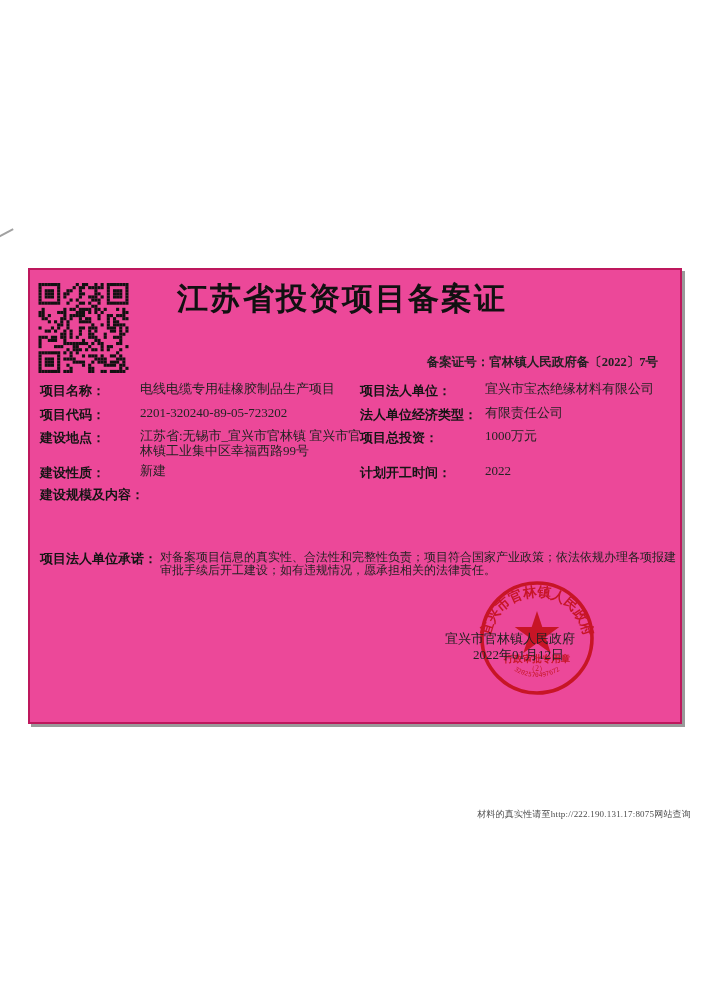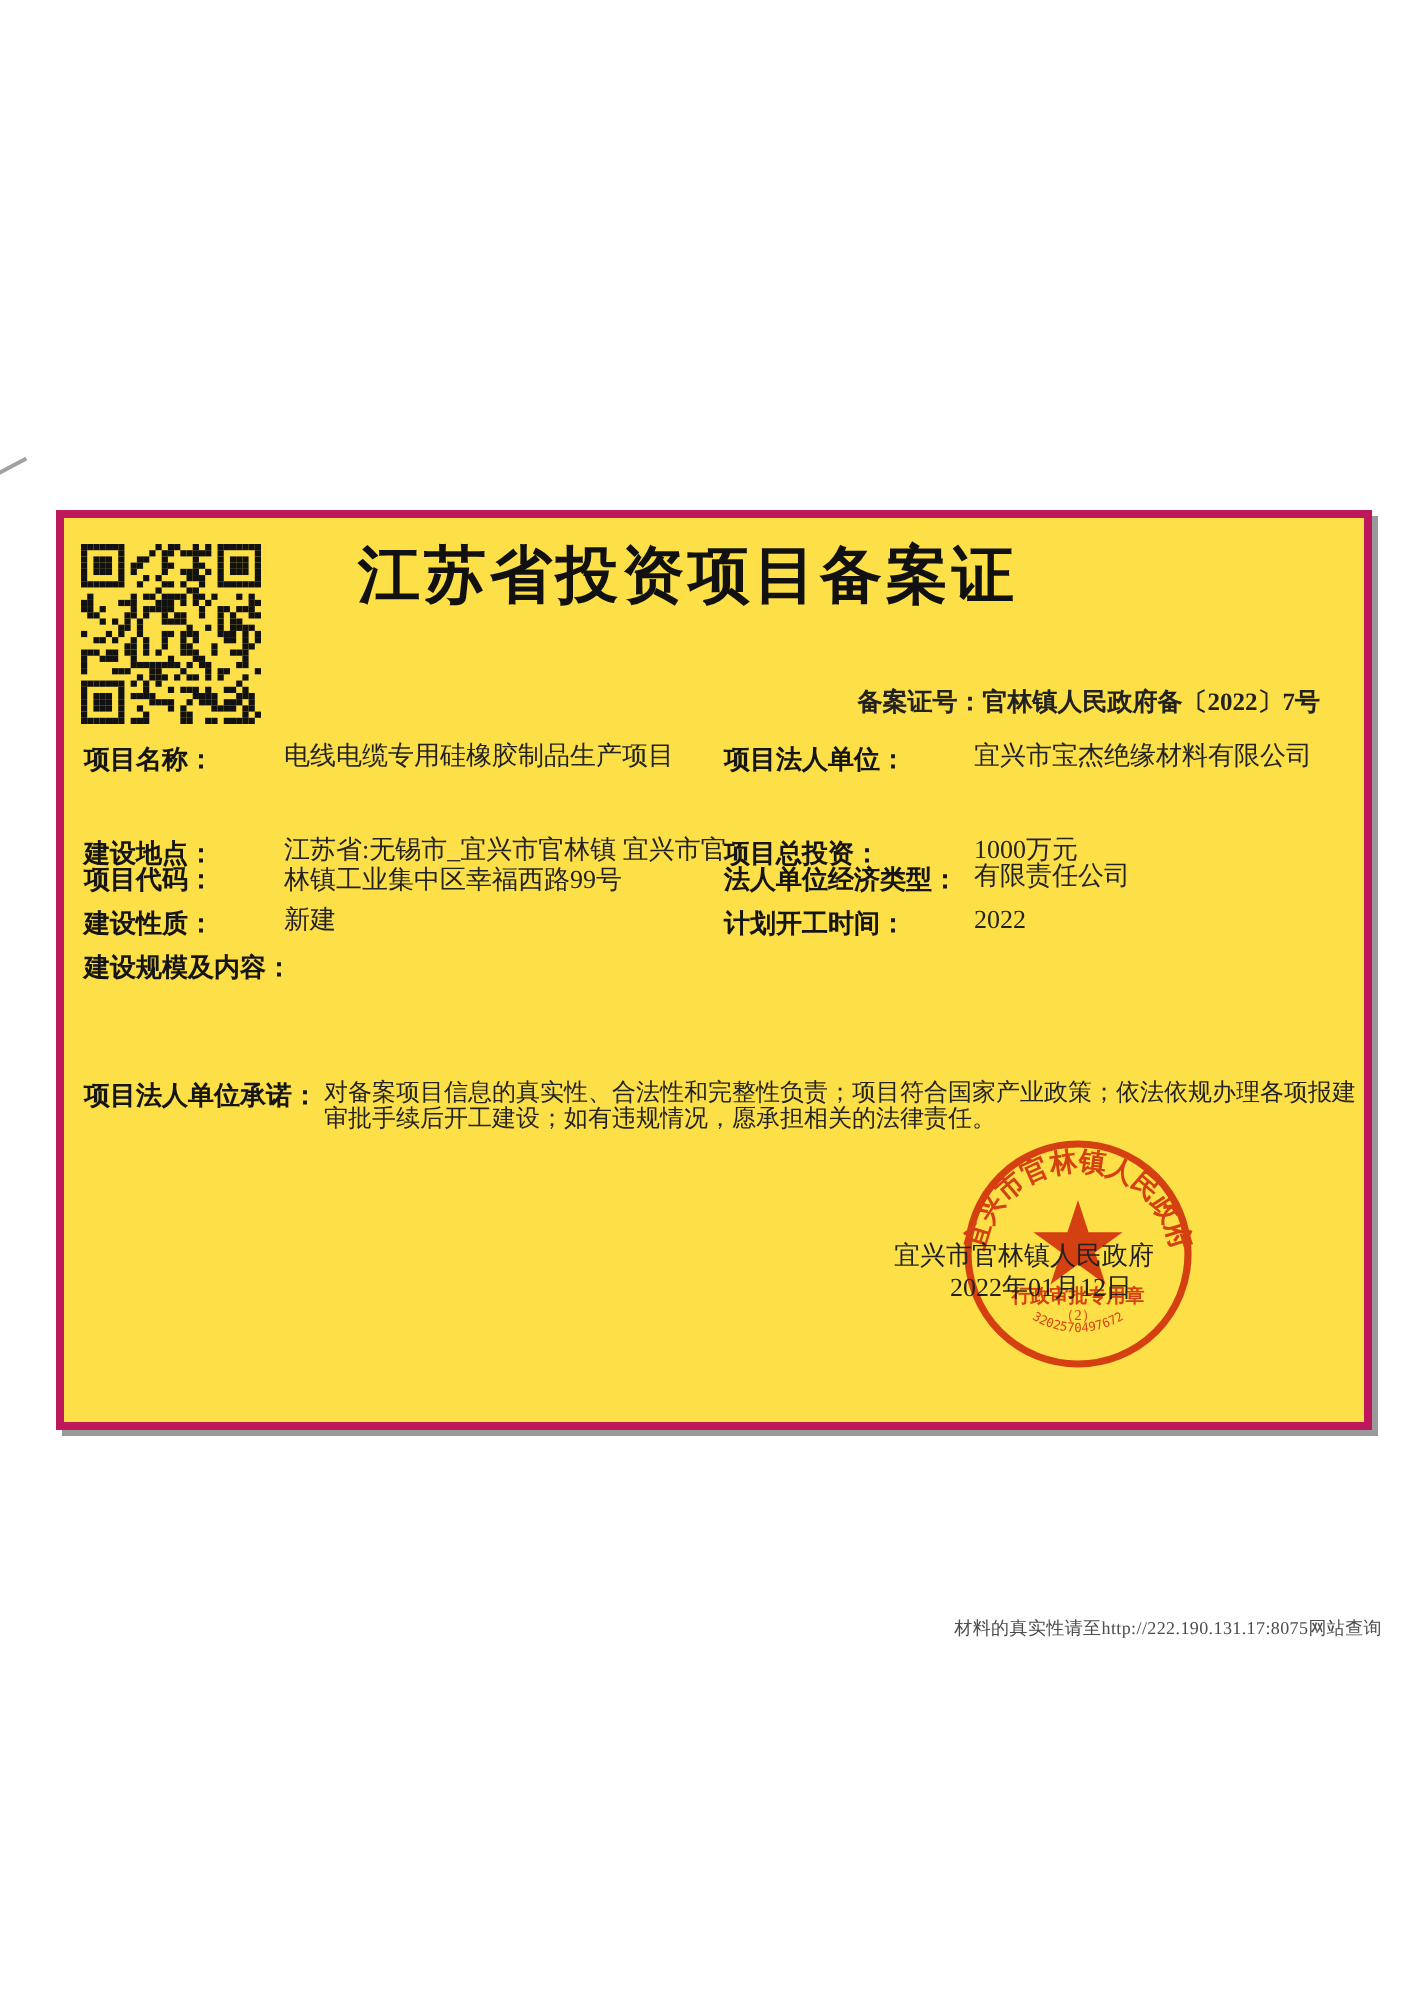--- a/index.html
+++ b/index.html
@@ -6,38 +6,38 @@
   body{
     width:707px;height:1000px;position:relative;background:#ffffff;
     font-family:"Liberation Serif","DejaVu Serif",serif;color:#1e1e1e;
     -webkit-font-smoothing:antialiased;
   }
   .artifact-mark{
     position:absolute;left:-2px;top:232px;width:16px;height:1.5px;
     background:#8a8a8a;transform:rotate(-28deg);opacity:.8;
   }
   .certificate{
-    position:absolute;left:28px;top:255px;width:650px;height:452px;
-    background:#fde047;border:4px solid #be185d;
+    position:absolute;left:28px;top:268px;width:650px;height:452px;
+    background:#ec4899;border:2px solid #be185d;
     box-shadow:3px 3px 0 0 #9a9a9a;
   }
   .qr{position:absolute;left:5px;top:13px;width:97px;height:90px;}
   .doc-title{
     position:absolute;left:0;top:8px;width:100%;text-align:center;
     padding-right:26px;box-sizing:border-box;
     font-size:31px;font-weight:bold;letter-spacing:2px;color:#111;
   }
   .cert-no{
     position:absolute;right:22px;top:84px;font-size:12.5px;font-weight:bold;color:#222;
   }
   .lbl{font-weight:bold;font-size:13px;color:#151515;position:absolute;white-space:nowrap;}
   .val{font-size:13px;color:#232323;position:absolute;line-height:14.5px;}
   .l-lbl{left:10px;font-family:Liberation Serif, serif;} .l-val{left:110px;width:228px;}
   .r-lbl{left:330px;} .r-val{left:455px;width:188px;}
-  .row1{top:112px;} .row2{top:136px;margin-top:36px;} .row3{top:159px;} .row4{top:194px;}
+  .row1{top:112px;} .row2{top:136px;} .row3{top:159px;} .row4{top:194px;}
   .scale-lbl{top:216px;}
   .scale-val{top:217px;left:110px;width:536px;font-size:12px;line-height:13.4px;text-align:justify;}
   .promise-lbl{top:280px;}
   .promise-val{top:281px;left:130px;width:516px;font-size:12px;line-height:13.4px;text-align:justify;}
   .safety-par{
     position:absolute;top:318px;left:10px;width:428px;
     font-size:13px;line-height:18px;color:#1e1e1e;text-align:justify;
   }
   .safety-par .inline-lbl{font-weight:bold;font-size:13.5px;}
   .safety-par .gap{display:inline-block;width:34px;}
@@ -443,20 +443,21 @@
   <div class="doc-title">江苏省投资项目备案证</div>
 
   <div class="cert-no">备案证号：官林镇人民政府备〔2022〕7号</div>
 
   <span class="lbl l-lbl row1">项目名称：</span>
   <span class="val l-val row1">电线电缆专用硅橡胶制品生产项目</span>
   <span class="lbl r-lbl row1">项目法人单位：</span>
   <span class="val r-val row1">宜兴市宝杰绝缘材料有限公司</span>
 
   <span class="lbl l-lbl row2">项目代码：</span>
+  <span class="val l-val row2">2201-320240-89-05-723202</span>
   <span class="lbl r-lbl row2">法人单位经济类型：</span>
   <span class="val r-val row2">有限责任公司</span>
 
   <span class="lbl l-lbl row3">建设地点：</span>
   <span class="val l-val row3">江苏省:无锡市_宜兴市官林镇 宜兴市官林镇工业集中区幸福西路99号</span>
   <span class="lbl r-lbl row3">项目总投资：</span>
   <span class="val r-val row3">1000万元</span>
 
   <span class="lbl l-lbl row4">建设性质：</span>
   <span class="val l-val row4">新建</span>

